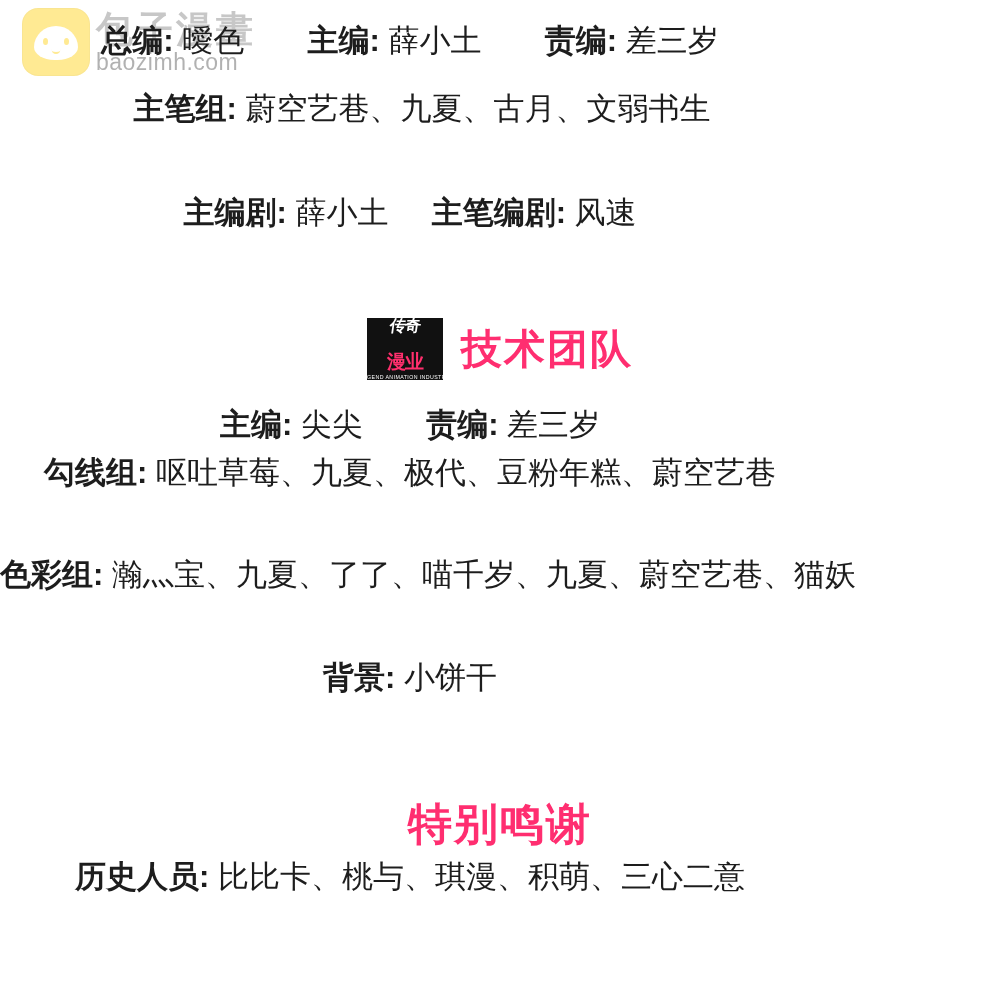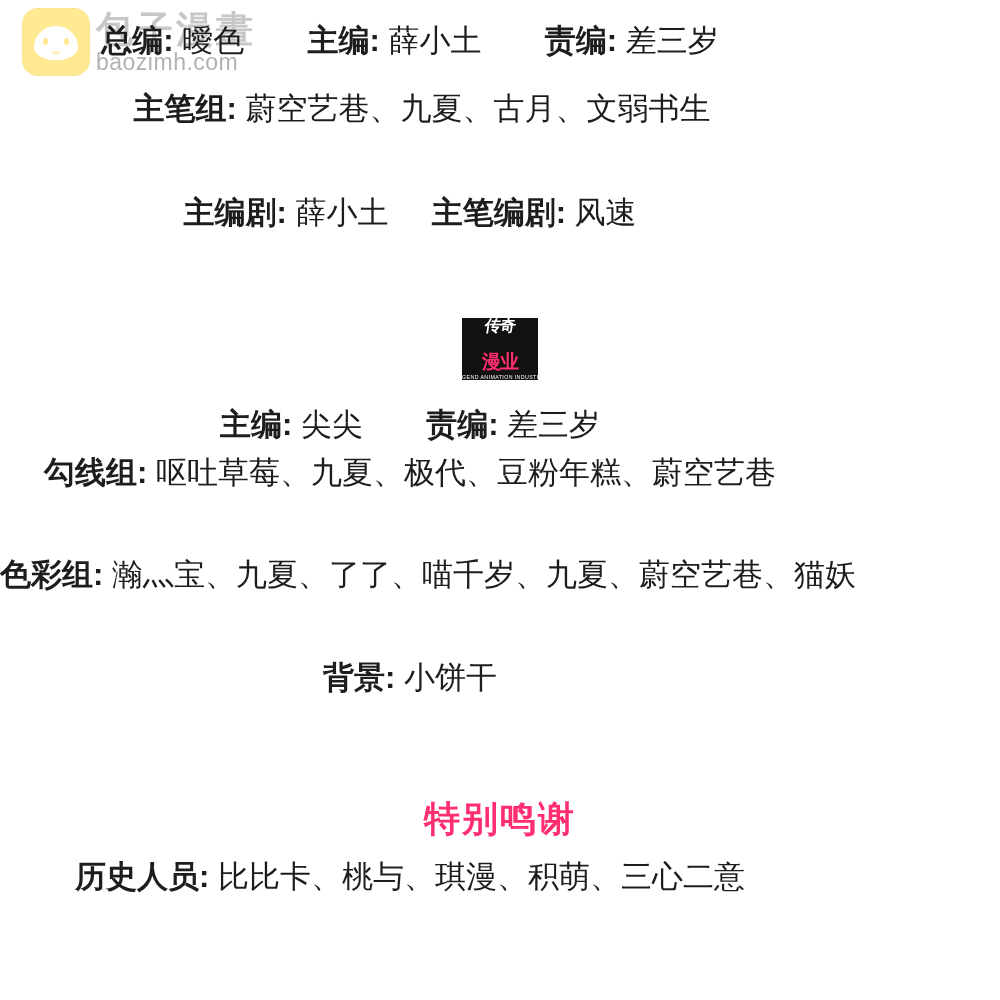--- a/index.html
+++ b/index.html
@@ -171,21 +171,21 @@
     font-weight: 700;
     color: #ff2e70;
     letter-spacing: 2px;
     white-space: nowrap;
   }
   .section-title-solo {
     position: absolute;
     left: 0;
     width: 1000px;
     text-align: center;
-    font-size: 36px;
+    font-size: 44px;
     font-weight: 700;
     color: #ff2e70;
     letter-spacing: 2px;
   }
 </style>
 </head>
 <body>
 
 <div class="watermark">
   <div class="wm-logo">
@@ -228,20 +228,21 @@
     <span>风速</span>
   </span>
 </div>
 
 <div class="section-head" style="top:318px;">
   <div class="stamp">
     <div class="stamp-top">传奇</div>
     <div class="stamp-mid">漫业</div>
     <div class="stamp-bot">LEGEND ANIMATION INDUSTRY</div>
   </div>
+  <div class="section-title">技术团队</div>
 </div>
 
 <div class="block" style="top:406px;">
   <span class="credit-line">
     <span class="role">主编:</span>
     <span>尖尖</span>
     <span class="sep"></span>
     <span class="role">责编:</span>
     <span>差三岁</span>
   </span>

